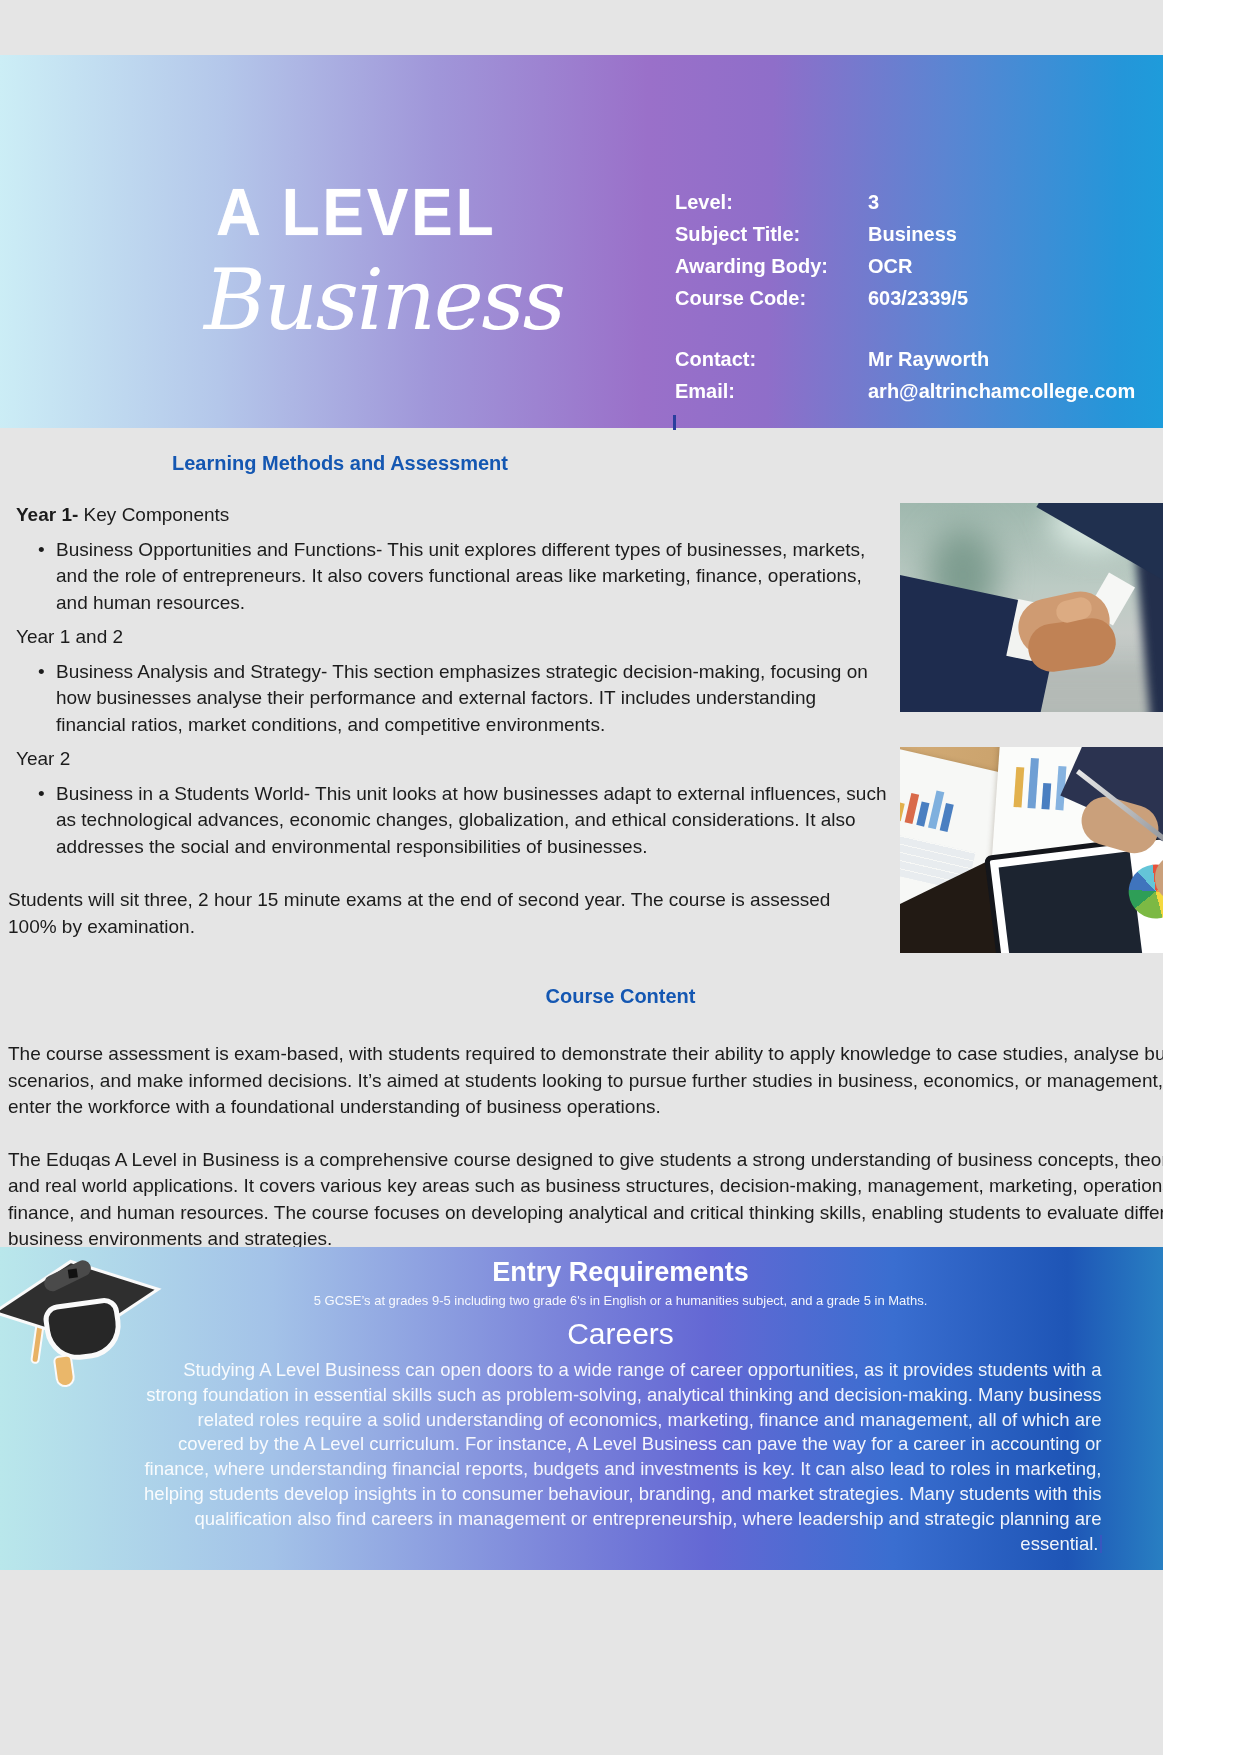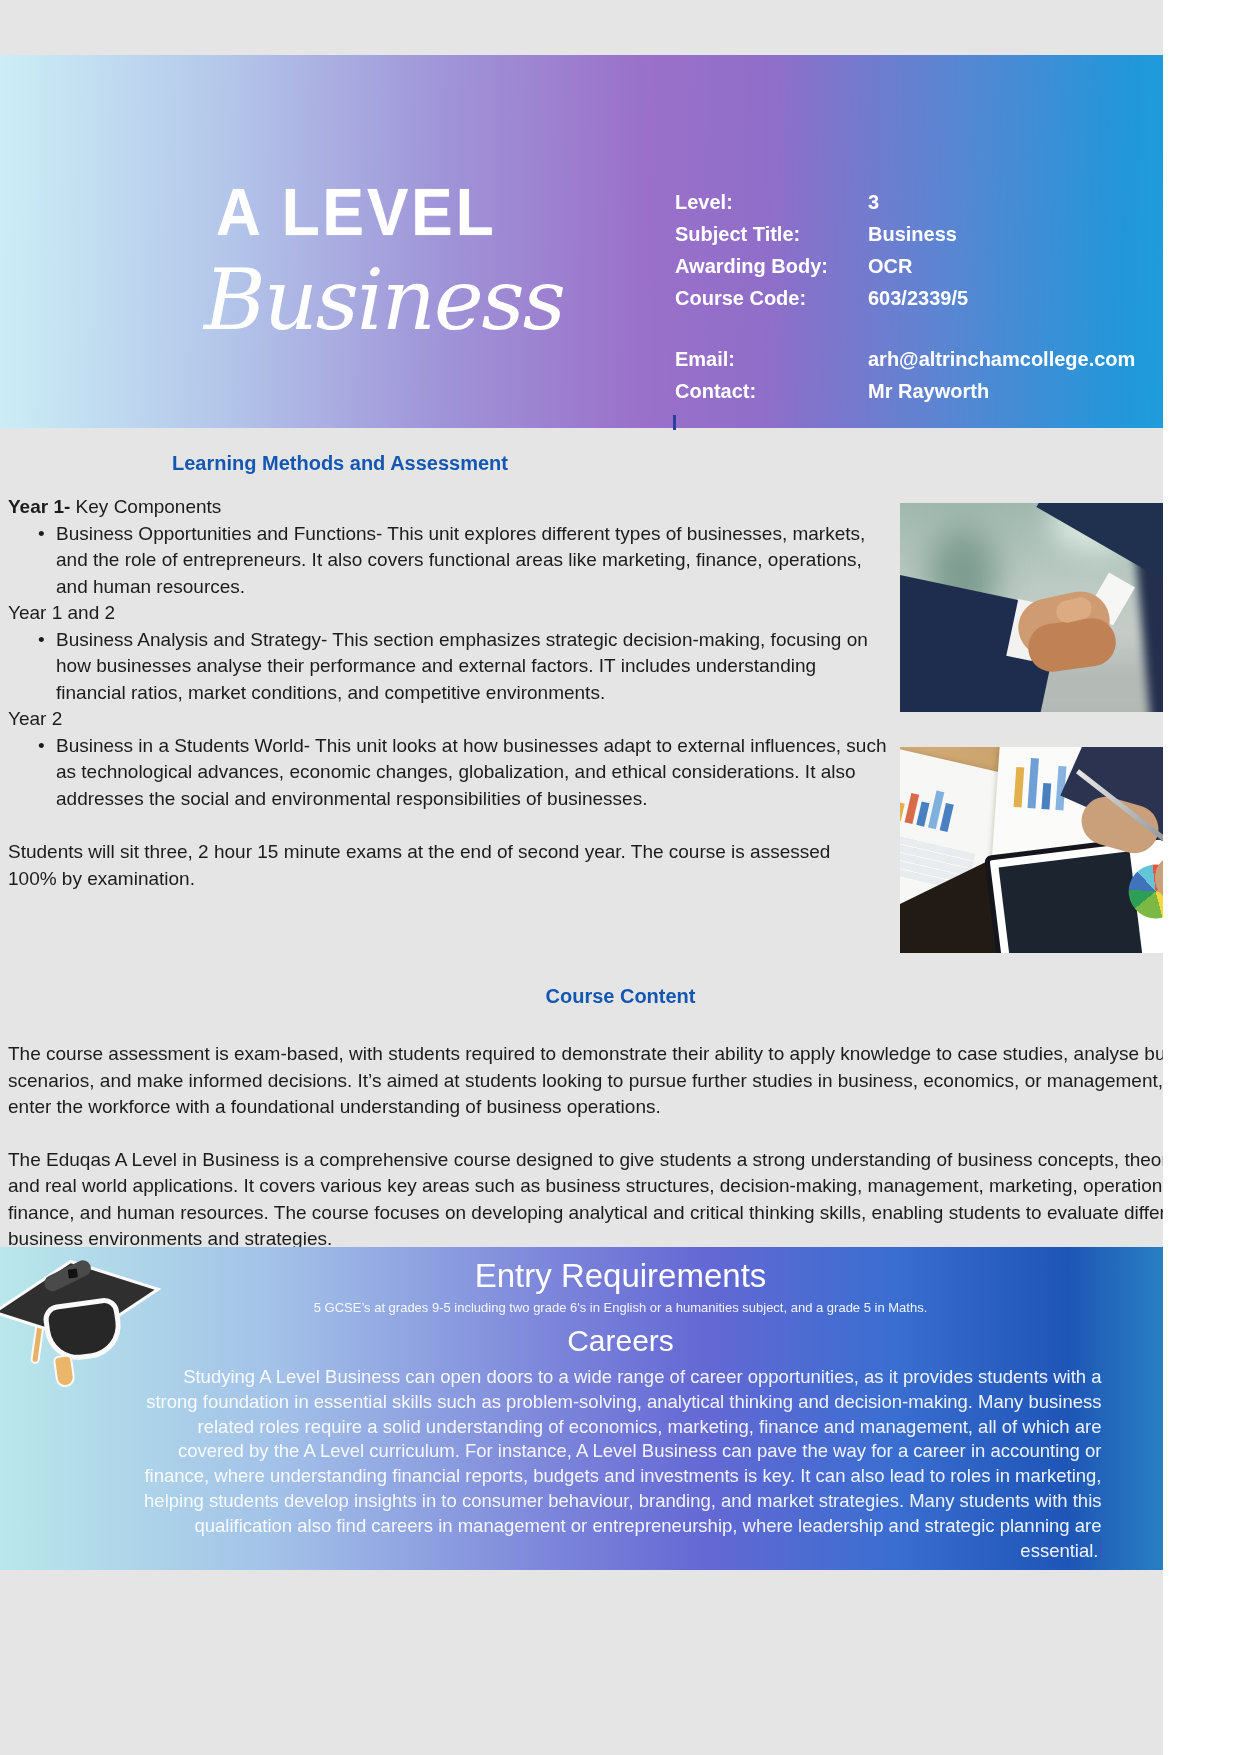--- a/index.html
+++ b/index.html
@@ -22,21 +22,21 @@
   .contact-gap{height:29px;}
   .header-caret{position:absolute;left:673px;top:360px;width:3px;height:15px;background:#2b3e9d;}
 
   
   .sec-heading{position:absolute;font-size:20px;font-weight:700;color:#1457b2;}
   .h-learning{left:140px;top:452px;width:400px;text-align:center;}
   .h-course{left:0;top:952px;width:1241px;text-align:center;margin-top:33px;}
 
   
   .main-col{position:absolute;left:8px;top:494px;width:880px;font-size:19px;line-height:26.5px;}
-  .year-label{margin:0;}
+  .year-label{margin:8px;}
   .year-label b{font-weight:700;}
   ul.unit-list{margin:0;padding:0 0 0 30px;list-style:none;}
   ul.unit-list li{position:relative;padding-left:18px;max-width:835px;}
   ul.unit-list li:before{content:"•";position:absolute;left:0;top:0;font-size:19px;}
   .exams-para{margin:27px 0 0 0;max-width:843px;}
   .course-paras{position:absolute;left:8px;top:1041px;width:1218px;font-size:19px;line-height:26.5px;}
   .course-paras p{margin:0;}
   .course-paras p + p{margin-top:26px;}
 
   
@@ -85,21 +85,21 @@
   .ch-tablet{left:92px;top:96px;width:196px;height:132px;background:#ffffff;border:5px solid #14161b;border-radius:7px;transform:rotate(-7deg);}
   .ch-screen{left:8px;top:8px;right:56px;bottom:10px;background:#1c2430;}
   .ch-pie{right:8px;top:24px;width:54px;height:54px;border-radius:50%;
     background:conic-gradient(#e5533d 0 14%,#f2a03c 0 30%,#f5d93e 0 48%,#7cb944 0 66%,#2e9e57 0 78%,#3f74bd 0 90%,#64c5d8 0 100%);}
   .ch-arm-dark{left:-36px;bottom:-52px;width:160px;height:116px;background:#221a14;transform:rotate(-26deg);}
   .ch-finger{left:92px;bottom:30px;width:48px;height:18px;border-radius:9px;background:#8a5a3b;transform:rotate(22deg);}
 
   
   .footer-band{position:absolute;left:0;top:1247px;width:1241px;height:323px;color:#ffffff;text-align:center;
     background:linear-gradient(90deg,#b9e7eb 0%,#a3c2e8 22%,#7b84da 45%,#6468d4 57%,#3a6ed0 72%,#1e55b6 86%,#2a86c4 95%,#35a0ca 100%);}
-  .entry-heading{margin:10px 0 0 0;font-size:33px;font-weight:400;}
+  .entry-heading{margin:10px 0 0 0;font-size:27px;font-weight:700;}
   .entry-text{margin:5px 0 0 0;font-size:13px;opacity:.93;}
   .careers-heading{margin:9px 0 0 0;font-size:30px;font-weight:400;}
   .careers-text{width:962px;margin:7px auto 0;font-size:18.5px;line-height:24.8px;opacity:.93;text-align:right;}
   .footer-caret{display:inline-block;width:2px;height:18px;background:#3b55c0;vertical-align:-3px;margin-left:1px;}
 
   
   .grad-cap{position:absolute;left:4px;top:1250px;width:160px;height:156px;transform:rotate(-8deg);}
   .grad-cap *{position:absolute;}
   .cap-board{left:20px;top:-6px;width:112px;height:112px;background:#2f2f2f;
     transform:scaleY(.48) rotate(45deg);box-shadow:0 0 0 5px #fafafa;}
@@ -130,26 +130,26 @@
       <div class="info-row">
         <span class="info-label">Awarding Body:</span>
         <span class="info-value">OCR</span>
       </div>
       <div class="info-row">
         <span class="info-label">Course Code:</span>
         <span class="info-value">603/2339/5</span>
       </div>
       <div class="contact-gap"></div>
       <div class="info-row">
+        <span class="info-label">Contact:</span>
+        <span class="info-value">Mr Rayworth</span>
+      </div>
+      <div class="info-row">
         <span class="info-label">Email:</span>
         <span class="info-value">arh@altrinchamcollege.com</span>
-      </div>
-      <div class="info-row">
-        <span class="info-label">Contact:</span>
-        <span class="info-value">Mr Rayworth</span>
       </div>
     </div>
     <div class="header-caret"></div>
   </div>
 
   <div class="sec-heading h-learning">Learning Methods and Assessment</div>
 
   <div class="main-col">
     <p class="year-label"><b>Year 1-</b><span> Key Components</span></p>
     <ul class="unit-list">

